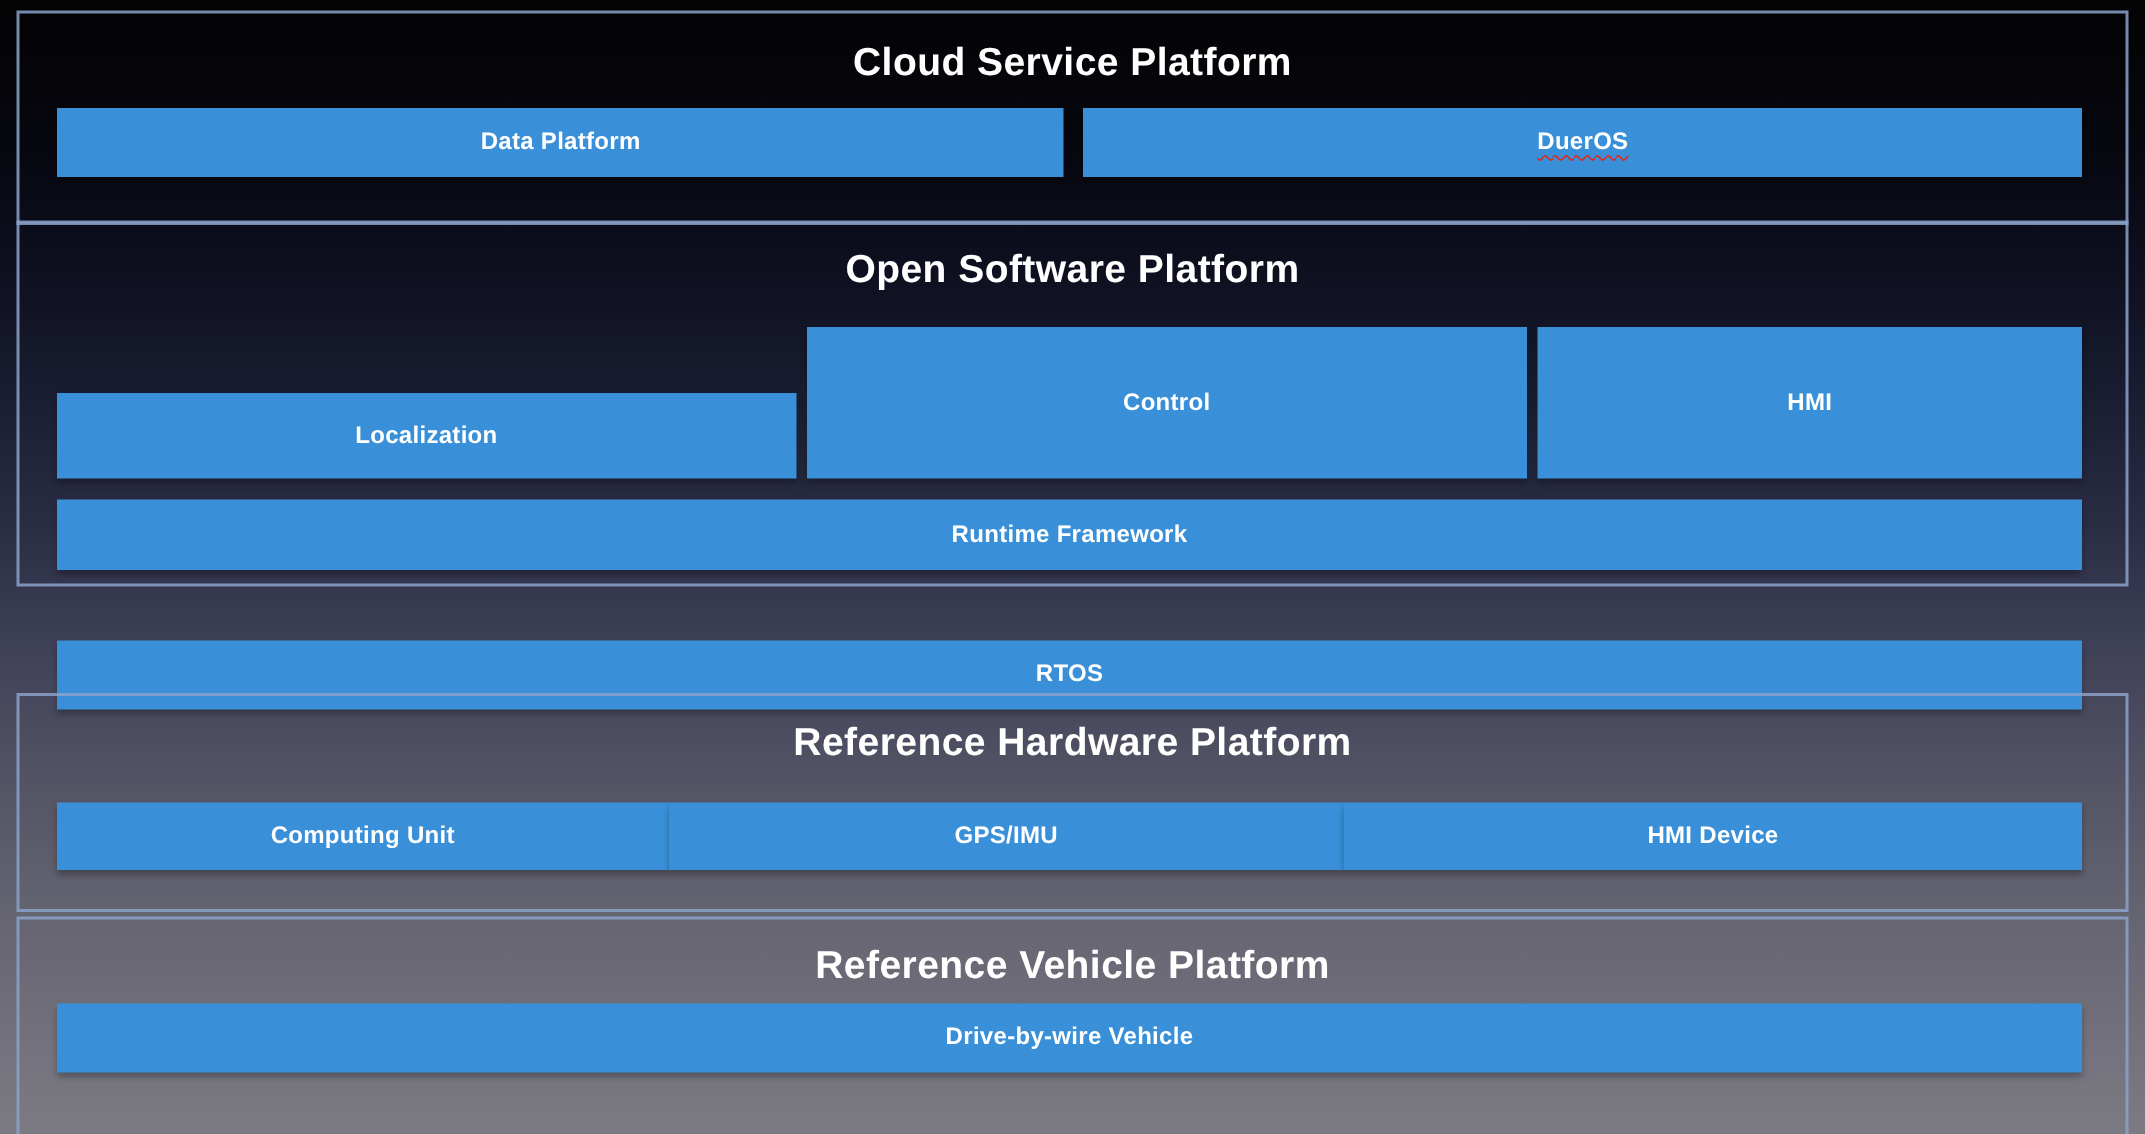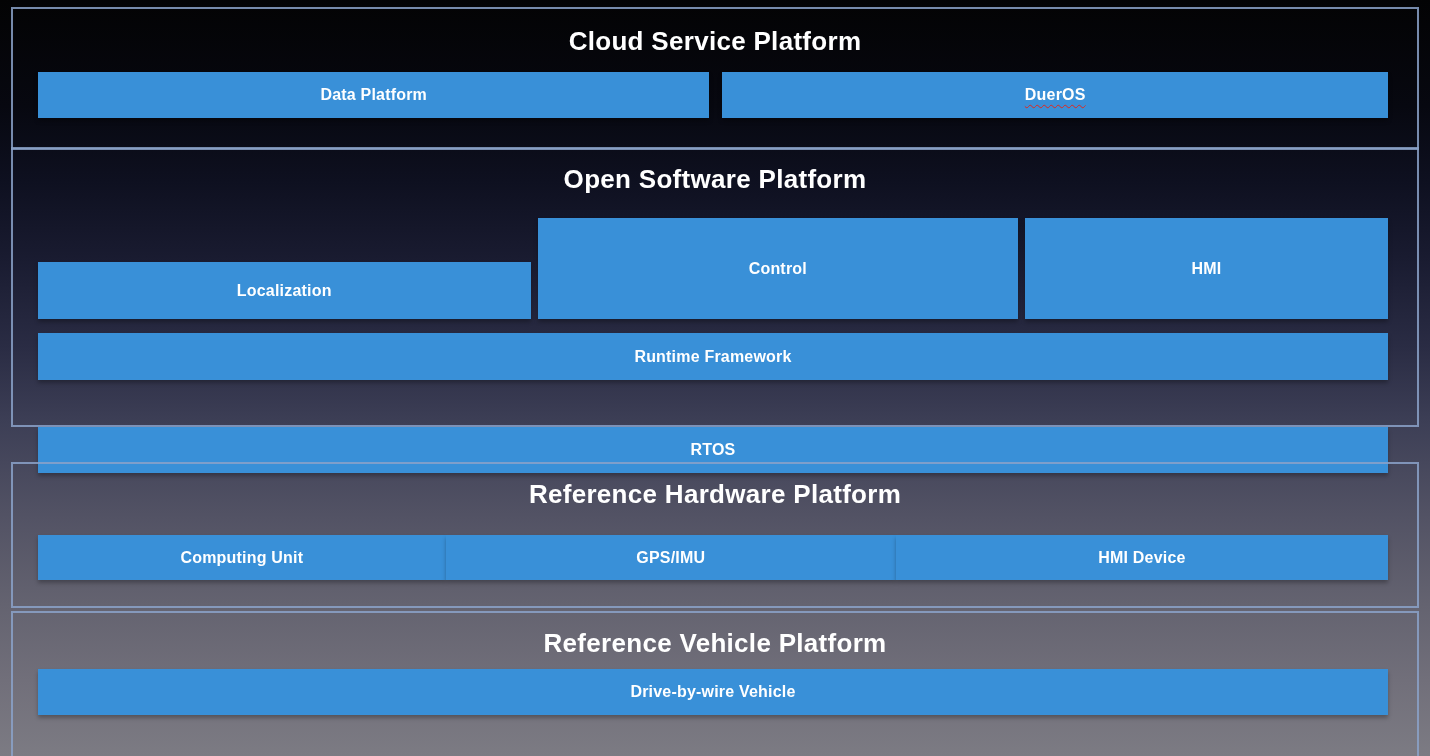--- a/index.html
+++ b/index.html
@@ -63,21 +63,21 @@
   }
 
   
   #sec-cloud { top: 7px; height: 143px; }
   #sec-cloud .section-title { top: 17px; }
   #sec-cloud .row { top: 63px; height: 46px; gap: 13px; }
   #box-data-platform { flex: 674 0 0; text-align: center; }
   #box-dueros { flex: 668 0 0; }
 
   
-  #sec-software { top: 147px; height: 280px; padding-left: 13px; }
+  #sec-software { top: 147px; height: 244px; padding-left: 13px; }
   #sec-software .section-title { top: 15px; }
   #sec-software .row-modules { top: 69px; height: 101px; gap: 7px; }
   #box-localization { flex: 494 0 0; margin-top: 44px; }
   #box-control { flex: 482 0 0; }
   #box-hmi { flex: 364 0 0; }
   #sec-software .row-runtime { top: 184px; height: 47px; }
   #sec-software .row-rtos { top: 244px; height: 46px; margin-top: 34px; }
   .fullbox { flex: 1 0 0; }
 
   

